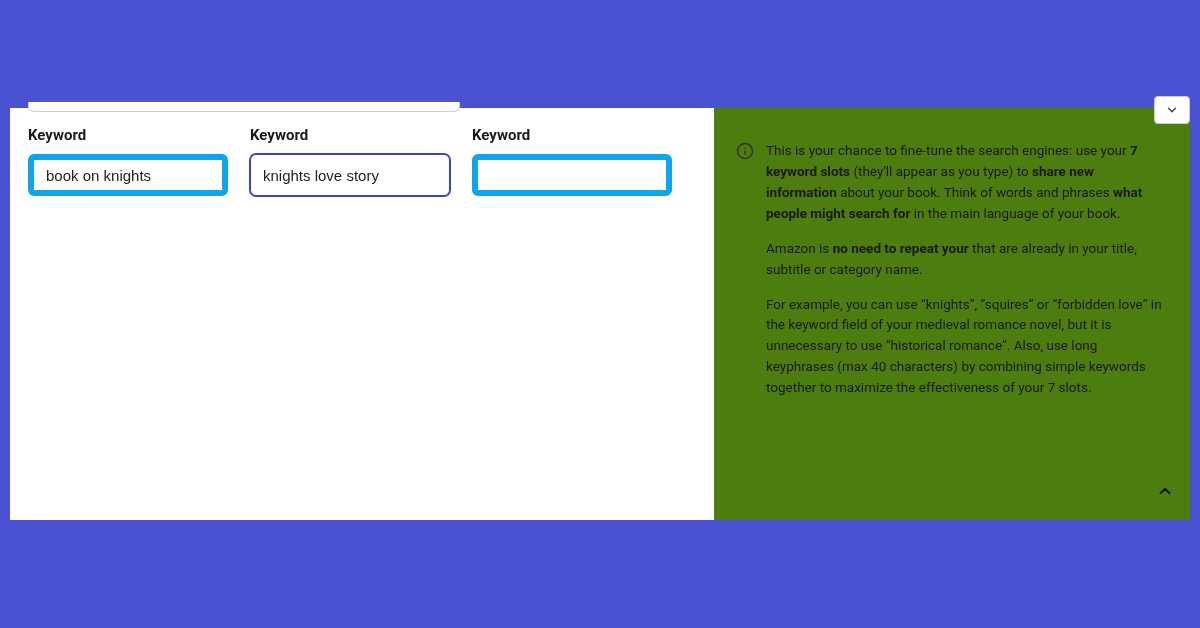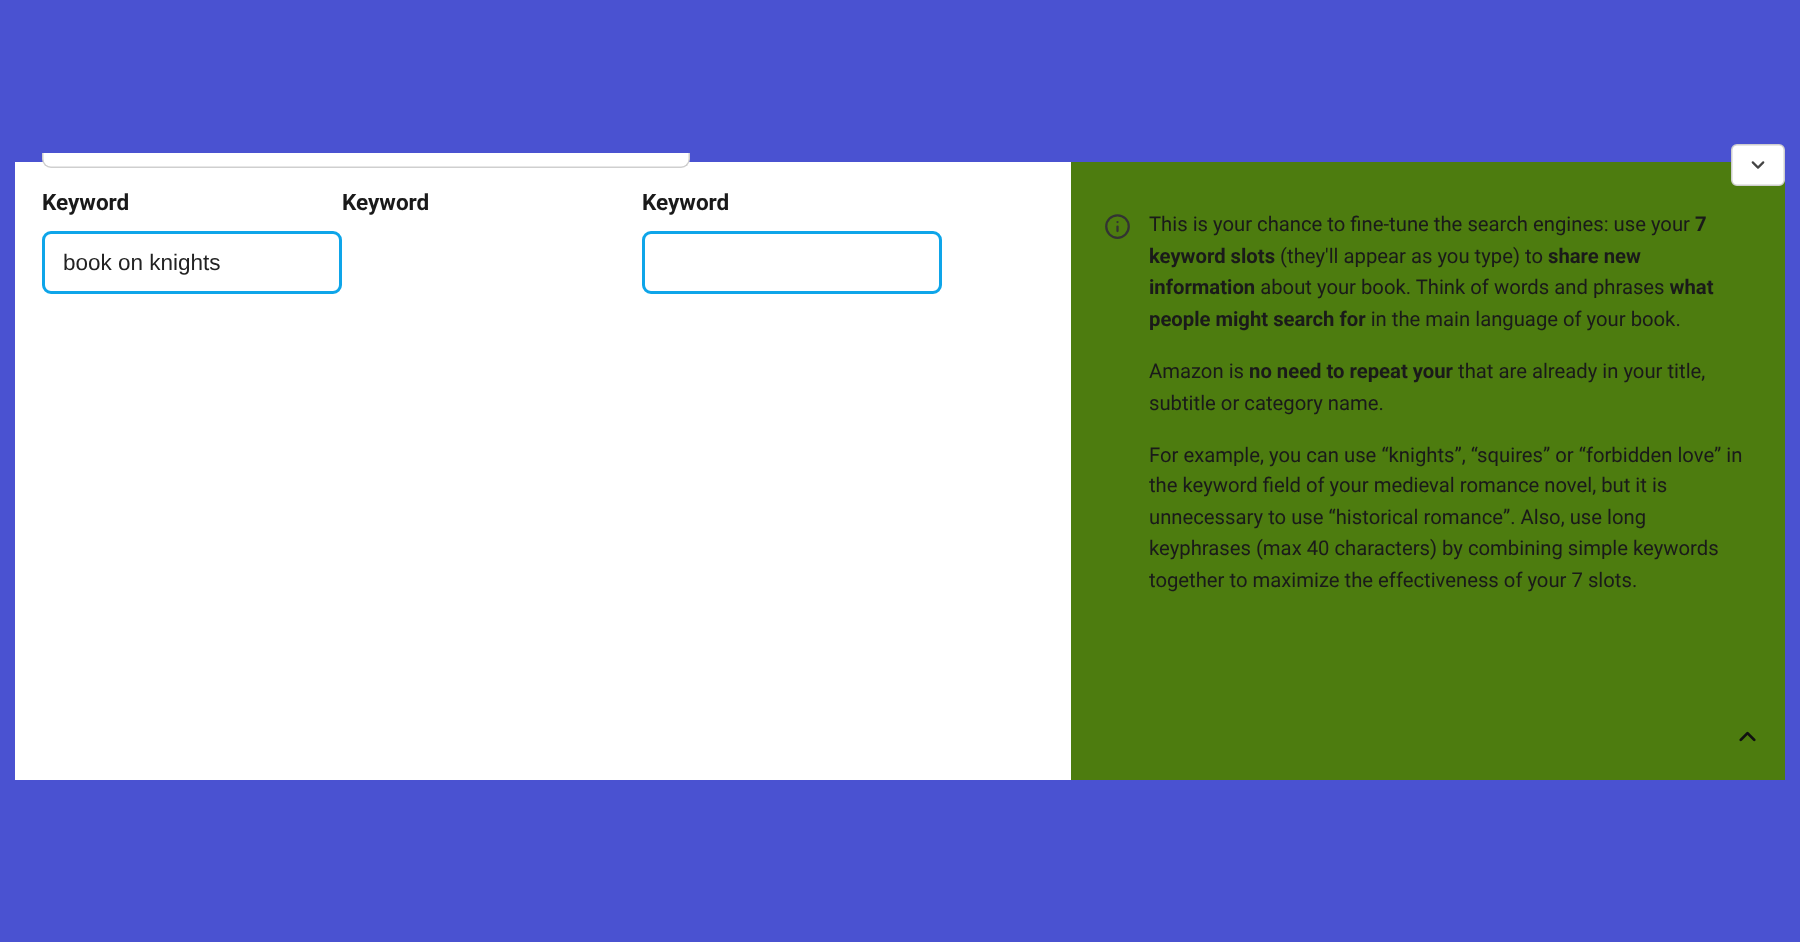--- a/index.html
+++ b/index.html
@@ -16,34 +16,35 @@
       left: 10px;
       right: 10px;
       top: 108px;
       bottom: 108px;
       display: flex;
     }
     .left-col {
       flex: 1;
       padding: 18px 18px 18px 18px;
       display: flex;
+      gap: 22px;
       align-items: flex-start;
     }
     .kw-group { width: 200px; }
     .kw-label {
       font-size: 15px;
       font-weight: 700;
       color: #1a1a1a;
       margin-bottom: 10px;
       display: block;
     }
     .kw-input {
       width: 100%;
       height: 42px;
-      border: 2px solid #0ea5e9;
+      border: 6px solid #0ea5e9;
       border-radius: 6px;
       padding: 0 12px;
       font-size: 15px;
       color: #222;
       outline: none;
     }
     .kw-input.focused {
       border: 1px solid #3a42c9;
       box-shadow: 0 0 0 1px #3a42c9;
     }
@@ -113,20 +114,21 @@
 
   <div class="left-col">
 
     <div class="kw-group">
       <label class="kw-label">Keyword</label>
       <input class="kw-input" type="text" value="book on knights" style="">
     </div>
 
     <div class="kw-group">
       <label class="kw-label">Keyword</label>
+      <input class="kw-input focused" type="text" value="knights love story" style="">
     </div>
 
     <div class="kw-group">
       <label class="kw-label">Keyword</label>
       <input class="kw-input" type="text" value="" style="">
     </div>
 
   </div>
 
   <div class="help-panel">

